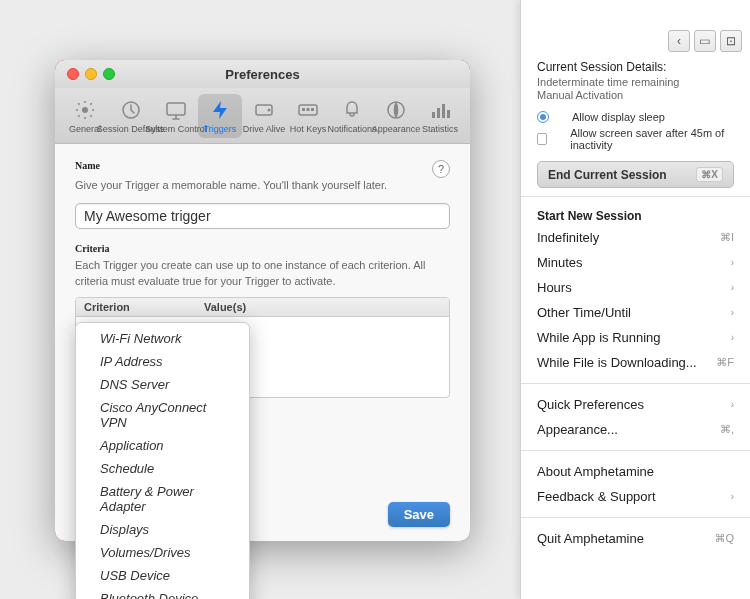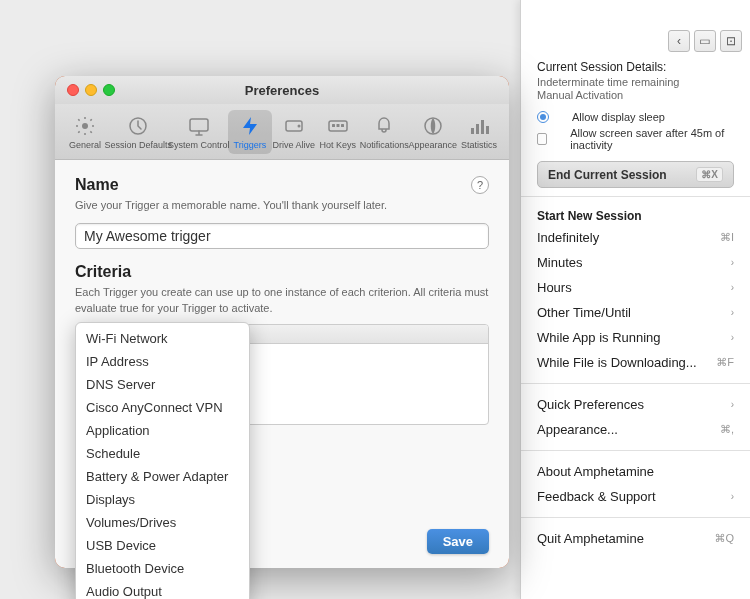--- a/index.html
+++ b/index.html
@@ -15,23 +15,23 @@
     
     .bg {
       position: absolute;
       top: 0; left: 0; right: 0; bottom: 0;
       background: #ececec;
     }
 
     
     .prefs-window {
       position: absolute;
-      top: 76px;
+      top: 60px;
       left: 55px;
-      width: 454px;
+      width: 415px;
       background: #c2410c;
       border-radius: 10px;
       box-shadow: 0 10px 40px rgba(0,0,0,0.35);
       overflow: visible;
     }
 
     .prefs-titlebar {
       background: linear-gradient(to bottom, #e8e8e8, #d8d8d8);
       border-radius: 10px 10px 0 0;
       height: 28px;
@@ -115,24 +115,25 @@
       color: #1a73e8;
     }
 
     
     .prefs-content {
       padding: 16px 20px;
       background: #f8f8f8;
     }
 
     .section-title {
-      font-size: 16px;
+      font-size: 10px;
       font-weight: 700;
       color: #222;
       margin-bottom: 4px;
+      font-family: Liberation Serif, serif;
     }
 
     .section-desc {
       font-size: 11px;
       color: #666;
       margin-bottom: 10px;
       line-height: 1.4;
     }
 
     .help-btn {
@@ -235,24 +236,25 @@
       background: white;
       border: 1px solid #ccc;
       border-radius: 6px;
       box-shadow: 0 4px 20px rgba(0,0,0,0.25);
       width: 175px;
       padding: 4px 0;
       z-index: 100;
     }
 
     .menu-item {
-      padding: 4px 10px;
+      padding: 4px 24px;
       font-size: 13px;
       color: #333;
       cursor: pointer;
+      font-style: italic;
     }
 
     
     .prefs-bottom {
       padding: 8px 20px 14px;
       background: #f8f8f8;
       border-radius: 0 0 10px 10px;
     }
 
     .checkbox {

